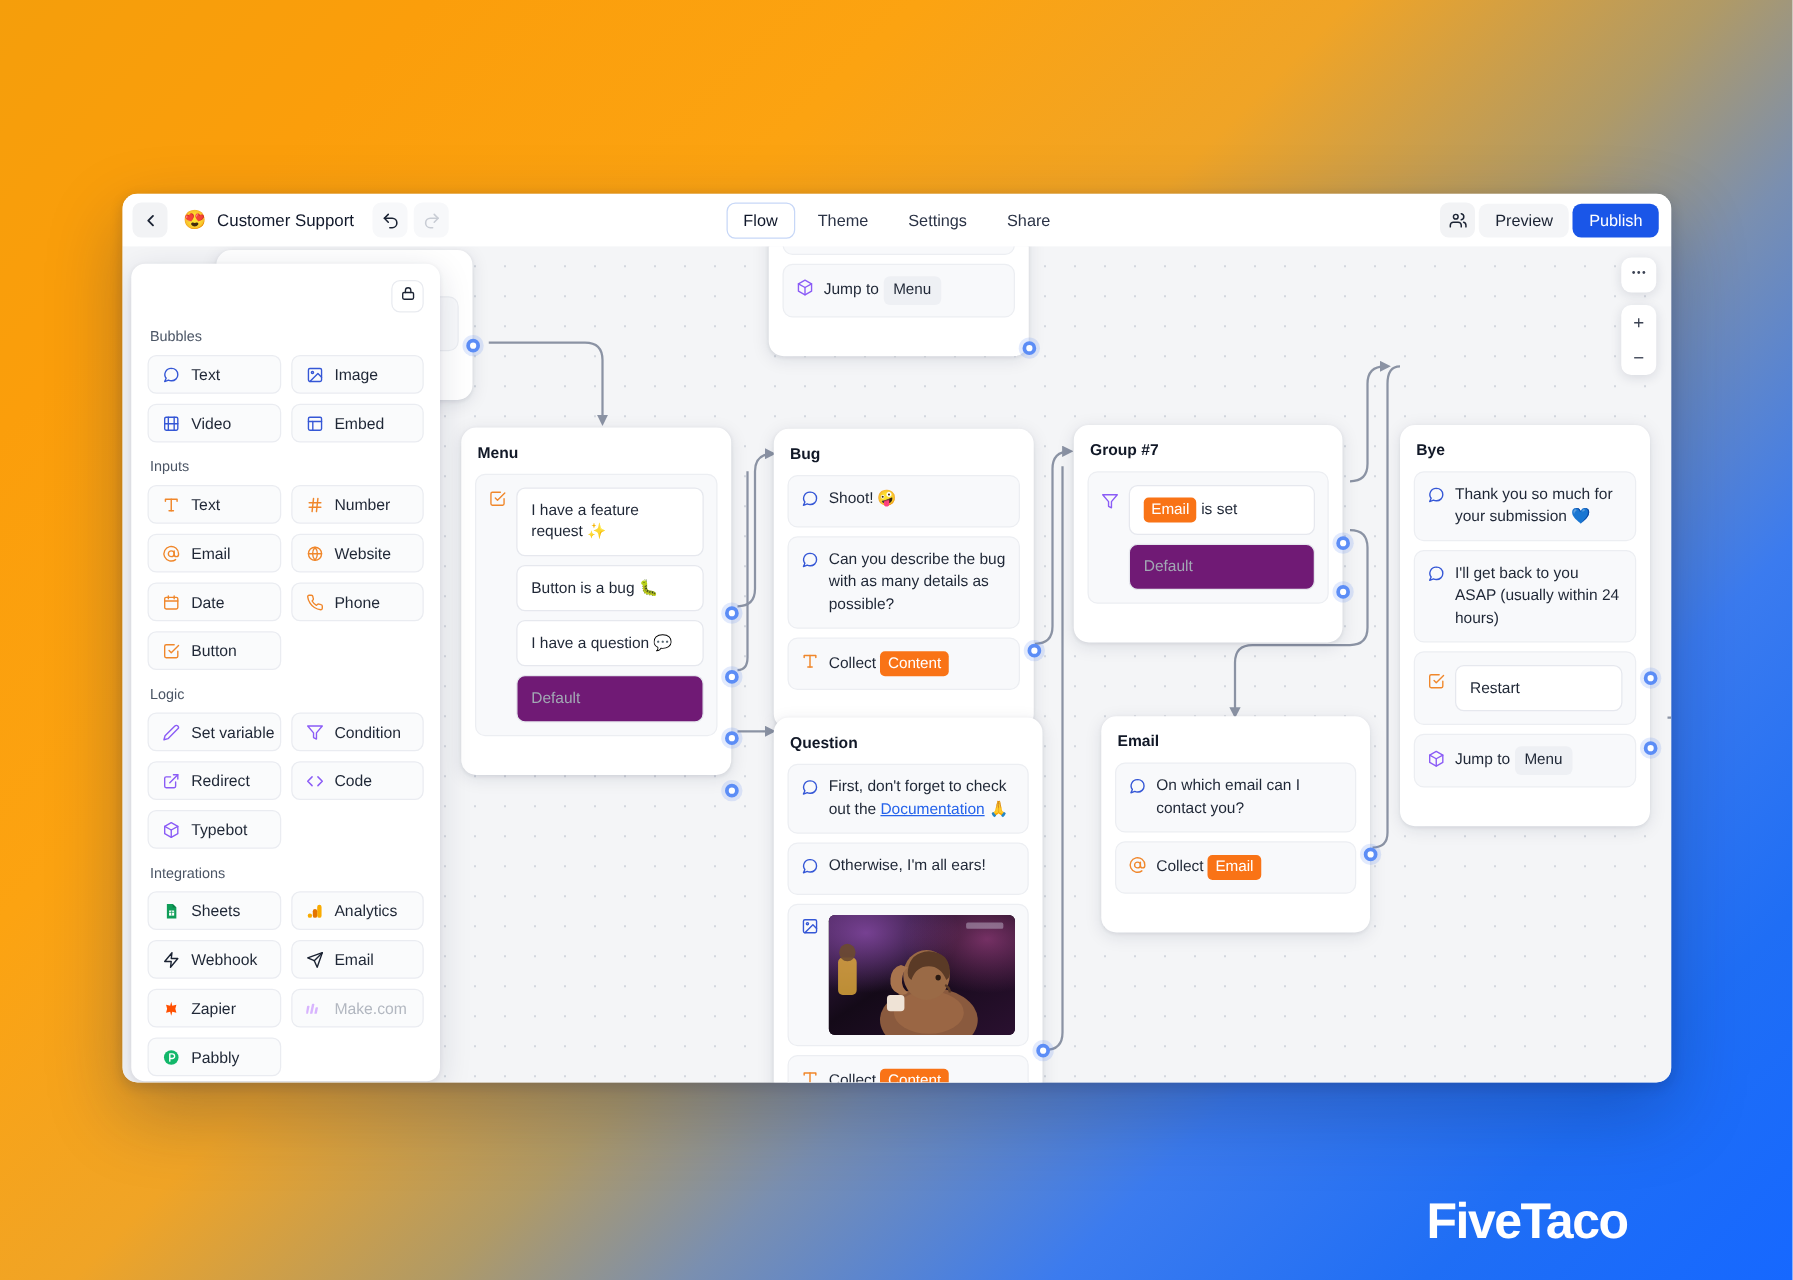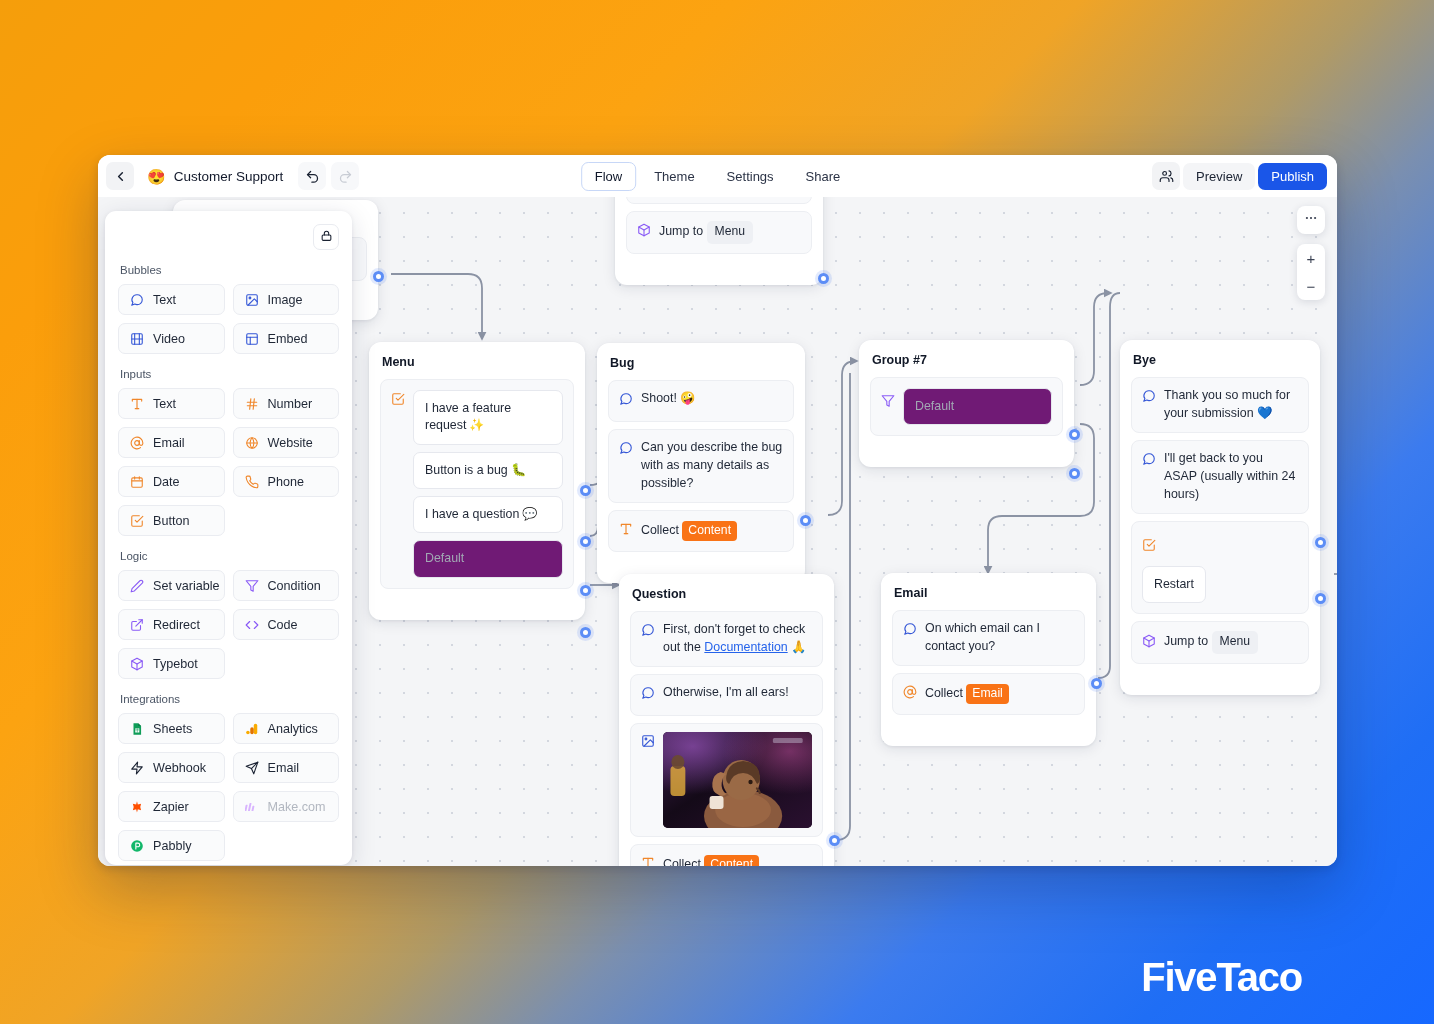--- a/index.html
+++ b/index.html
@@ -394,21 +394,21 @@
           <div class="choice">I have a question 💬</div>
           <div class="choice placeholder">Default</div>
         </div>
       </div>
       <div class="dot" style="right:-6px; top:143px;"></div>
       <div class="dot" style="right:-6px; top:194px;"></div>
       <div class="dot" style="right:-6px; top:243px;"></div>
       <div class="dot" style="right:-6px; top:285px;"></div>
     </div>
 
-    <div class="node" style="left:499px; top:146px; width:208px;">
+    <div class="node" style="left:521px; top:146px; width:208px;">
       <div class="node-title">Bug</div>
       <div class="blk">
         <span class="bi">
           <svg width="14" height="14" viewBox="0 0 24 24" fill="none" stroke="#3557d6" stroke-width="1.9" stroke-linecap="round" stroke-linejoin="round">
               <path d="M21 11.5a8.4 8.4 0 0 1-9 8.4 8.4 8.4 0 0 1-3.8-.9L3 21l2-4.5A8.4 8.4 0 0 1 12 3a8.4 8.4 0 0 1 9 8.5z"></path>
             </svg>
         </span>
         <span class="blk-txt">Shoot! 🤪</span>
       </div>
       <div class="blk">
@@ -513,20 +513,24 @@
 
     <div class="node" style="left:761px; top:143px; width:215px;">
       <div class="node-title">Group #7</div>
       <div class="blk" style="padding:10px;">
         <span class="bi" style="margin-top:6px;">
           <svg width="14" height="14" viewBox="0 0 24 24" fill="none" stroke="#8b5cf6" stroke-width="1.9" stroke-linecap="round" stroke-linejoin="round">
               <polygon points="22 3 2 3 10 12.46 10 19 14 21 14 12.46 22 3"></polygon>
             </svg>
         </span>
         <div class="choices">
+          <div class="choice">
+            <span class="chip">Email</span>
+            <span>is set</span>
+          </div>
           <div class="choice placeholder">Default</div>
         </div>
       </div>
       <div class="dot" style="right:-6px; top:89px;"></div>
       <div class="dot" style="right:-6px; top:128px;"></div>
     </div>
 
     <div class="node" style="left:783px; top:376px; width:215px;">
       <div class="node-title">Email</div>
       <div class="blk">
@@ -563,21 +567,21 @@
         <span class="blk-txt">Thank you so much for your submission 💙</span>
       </div>
       <div class="blk">
         <span class="bi">
           <svg width="14" height="14" viewBox="0 0 24 24" fill="none" stroke="#3557d6" stroke-width="1.9" stroke-linecap="round" stroke-linejoin="round">
               <path d="M21 11.5a8.4 8.4 0 0 1-9 8.4 8.4 8.4 0 0 1-3.8-.9L3 21l2-4.5A8.4 8.4 0 0 1 12 3a8.4 8.4 0 0 1 9 8.5z"></path>
             </svg>
         </span>
         <span class="blk-txt">I'll get back to you ASAP (usually within 24 hours)</span>
       </div>
-      <div class="blk" style="padding:10px;flex-direction:column;">
+      <div class="blk" style="padding:10px;">
         <span class="bi" style="margin-top:6px;">
           <svg width="14" height="14" viewBox="0 0 24 24" fill="none" stroke="#f0872b" stroke-width="1.9" stroke-linecap="round" stroke-linejoin="round">
               <path d="M9 11l3 3L22 4"></path>
               <path d="M21 12v7a2 2 0 0 1-2 2H5a2 2 0 0 1-2-2V5a2 2 0 0 1 2-2h11"></path>
             </svg>
         </span>
         <div class="choices">
           <div class="choice">Restart</div>
         </div>
       </div>

